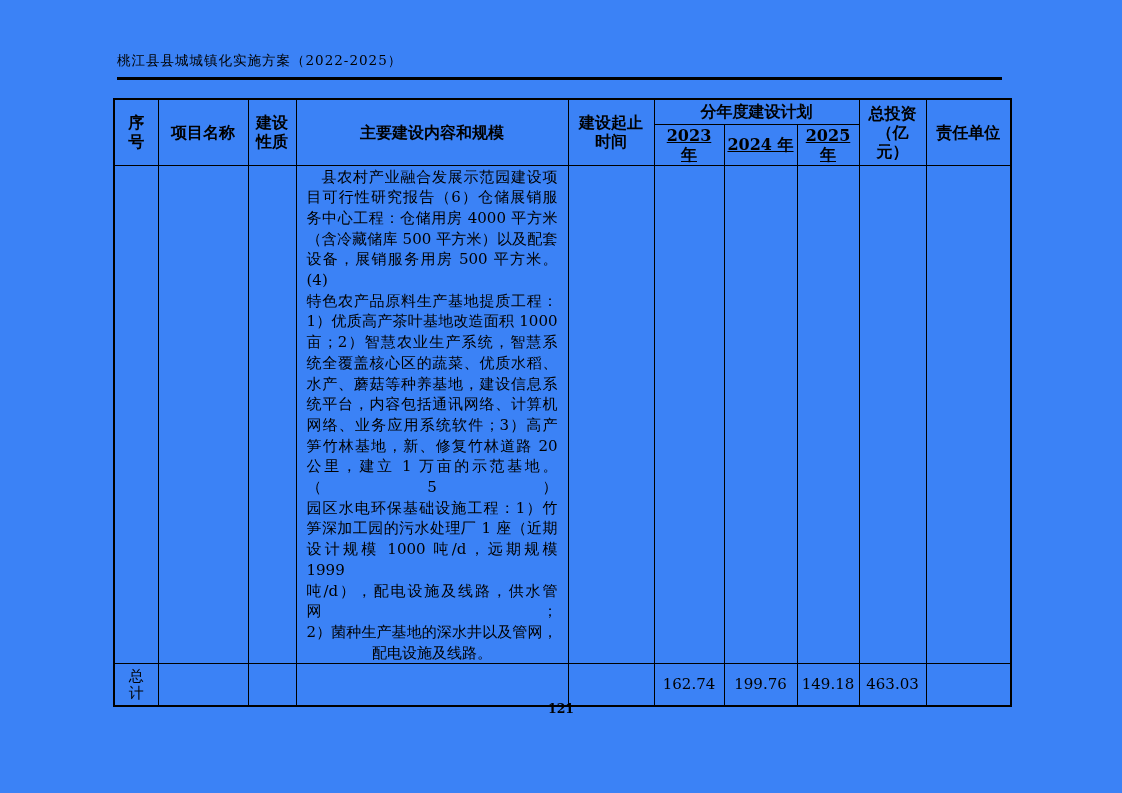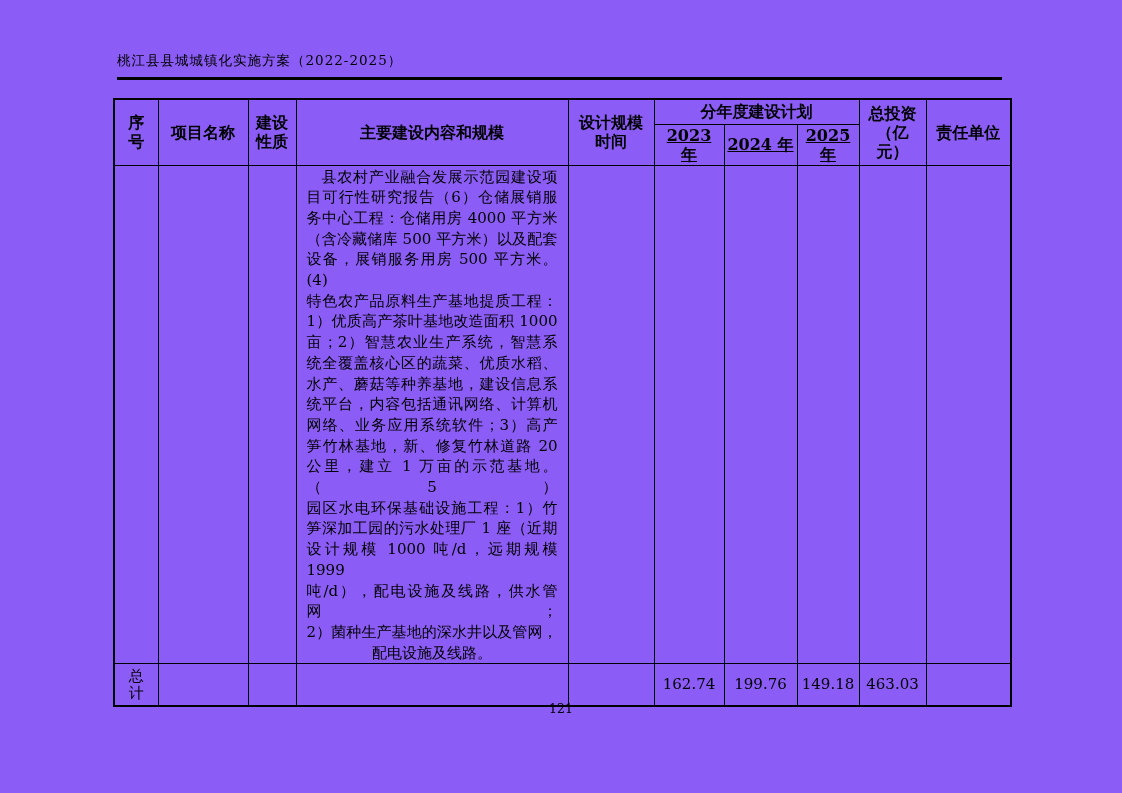--- a/index.html
+++ b/index.html
@@ -8,21 +8,21 @@
     width: 1122px;
     height: 793px;
     position: relative;
     font-family: "DejaVu Serif", "Liberation Serif", serif;
     color: #000000;
     overflow: hidden;
   }
   .page {
     position: absolute;
     inset: 0;
-    background: #8b5cf6;
+    background: #3b82f6;
   }
   .doc-title {
     position: absolute;
     left: 117px;
     top: 52px;
     font-size: 13.5px;
     letter-spacing: 1px;
     white-space: nowrap;
   }
   .header-rule {
@@ -73,20 +73,21 @@
   .content-line:first-child { text-indent: 15px; }
   .content-line:last-child { text-align-last: center; }
   .total-num { font-size: 15px; }
   .page-number {
     position: absolute;
     left: 0;
     top: 701px;
     width: 1122px;
     text-align: center;
     font-size: 12.5px;
+    font-weight: bold;
   }
 </style>
 </head>
 <body>
 
 <div class="page">
 
   <div class="doc-title">桃江县县城城镇化实施方案（2022-2025）</div>
   <div class="header-rule"></div>
 
@@ -104,21 +105,21 @@
         <col style="width:85px">
     </colgroup>
     <thead>
       <tr class="hdr-row-1">
         <th rowspan="2">序
 号</th>
         <th rowspan="2">项目名称</th>
         <th rowspan="2">建设
 性质</th>
         <th rowspan="2">主要建设内容和规模</th>
-        <th rowspan="2">设计规模
+        <th rowspan="2">建设起止
 时间</th>
         <th colspan="3">分年度建设计划</th>
         <th rowspan="2">总投资
 （亿元）</th>
         <th rowspan="2">责任单位</th>
       </tr>
       <tr class="hdr-row-2">
         <th>2023 年</th>
         <th>2024 年</th>
         <th>2025年</th>

